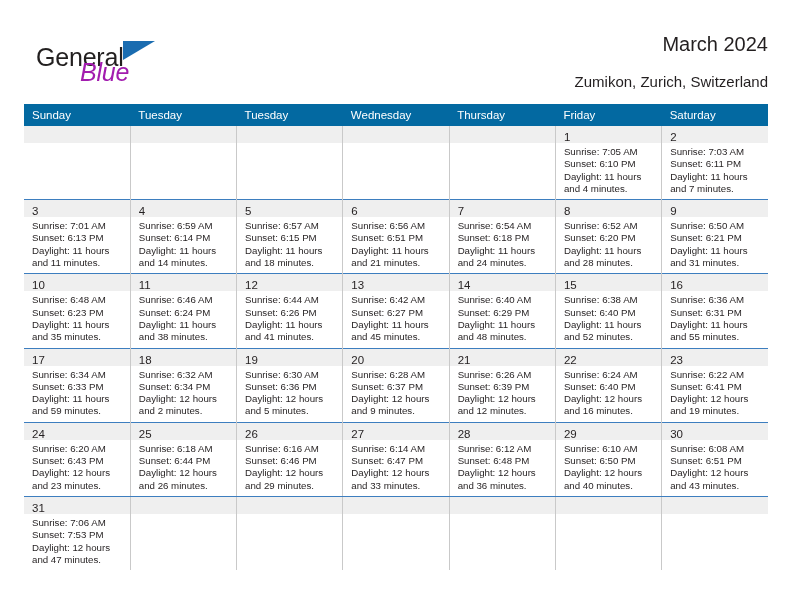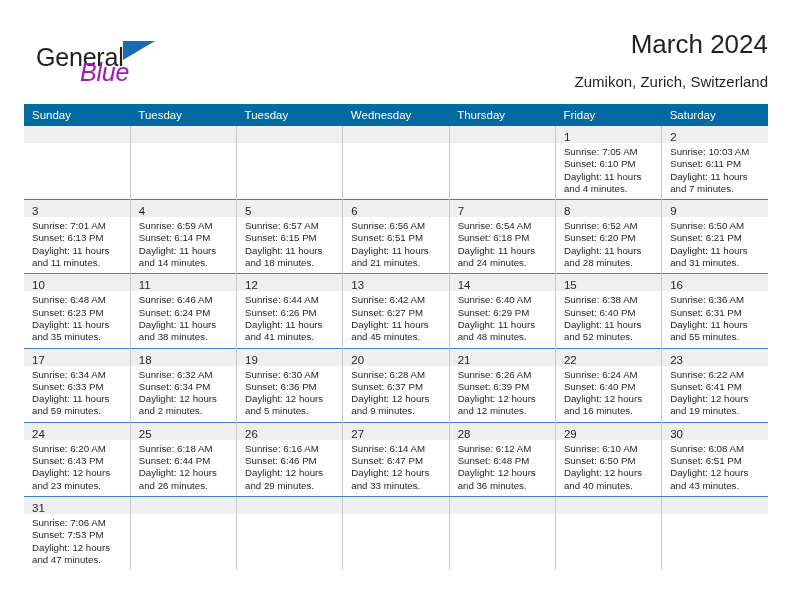--- a/index.html
+++ b/index.html
@@ -69,21 +69,21 @@
     border-bottom: 19px solid transparent;
   }
 
   .title-block {
     position: absolute;
     right: 0;
     top: 0;
     text-align: right;
   }
   .cal-title {
-    font-size: 26px;
+    font-size: 20px;
     line-height: 32px;
     color: #231f20;
     font-weight: normal;
     margin: 0;
     white-space: nowrap;
   }
   .cal-subtitle {
     font-size: 15px;
     line-height: 22px;
     color: #231f20;
@@ -208,21 +208,21 @@
             <div class="cell-body">
               <div class="line">Sunrise: 7:05 AM</div>
               <div class="line">Sunset: 6:10 PM</div>
               <div class="line">Daylight: 11 hours</div>
               <div class="line">and 4 minutes.</div>
             </div>
           </td>
           <td>
             <div class="daynum-band"><span class="daynum">2</span></div>
             <div class="cell-body">
-              <div class="line">Sunrise: 10:03 AM</div>
+              <div class="line">Sunrise: 7:03 AM</div>
               <div class="line">Sunset: 6:11 PM</div>
               <div class="line">Daylight: 11 hours</div>
               <div class="line">and 7 minutes.</div>
             </div>
           </td>
         </tr>
         <tr class="week-row">
           <td>
             <div class="daynum-band"><span class="daynum">3</span></div>
             <div class="cell-body">

